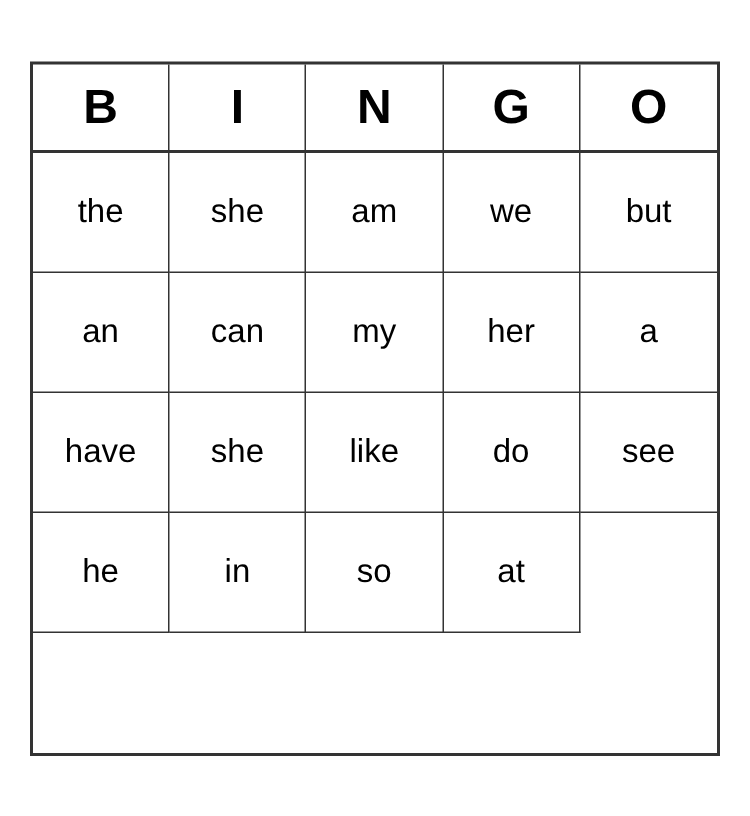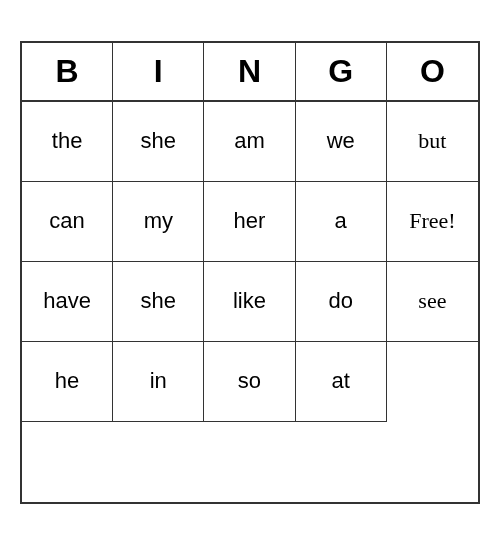--- a/index.html
+++ b/index.html
@@ -54,21 +54,20 @@
       border-right: 1px solid #333;
       border-bottom: 1px solid #333;
       display: flex;
       align-items: center;
       justify-content: center;
       min-height: 80px;
     }
 
     .bingo-cell:nth-child(5n) {
       border-right: none;
-      font-family: Liberation Serif, serif;
     }
 
     .bingo-cell:nth-child(n+21) {
       border-bottom: none;
     }
   </style>
 </head>
 <body>
 
 <div class="bingo-card">
@@ -78,25 +77,25 @@
       <div class="header-cell">N</div>
       <div class="header-cell">G</div>
       <div class="header-cell">O</div>
     </div>
   <div class="bingo-grid">
   <div class="bingo-cell">the</div>
       <div class="bingo-cell">she</div>
       <div class="bingo-cell">am</div>
       <div class="bingo-cell">we</div>
       <div class="bingo-cell">but</div>
+      <div class="bingo-cell">an</div>
       <div class="bingo-cell">can</div>
       <div class="bingo-cell">my</div>
       <div class="bingo-cell">her</div>
       <div class="bingo-cell">a</div>
-      <div class="bingo-cell">Free!</div>
       <div class="bingo-cell">have</div>
       <div class="bingo-cell">she</div>
       <div class="bingo-cell">like</div>
       <div class="bingo-cell">do</div>
       <div class="bingo-cell">see</div>
       <div class="bingo-cell">he</div>
       <div class="bingo-cell">in</div>
       <div class="bingo-cell">so</div>
       <div class="bingo-cell">at</div>
     </div>

